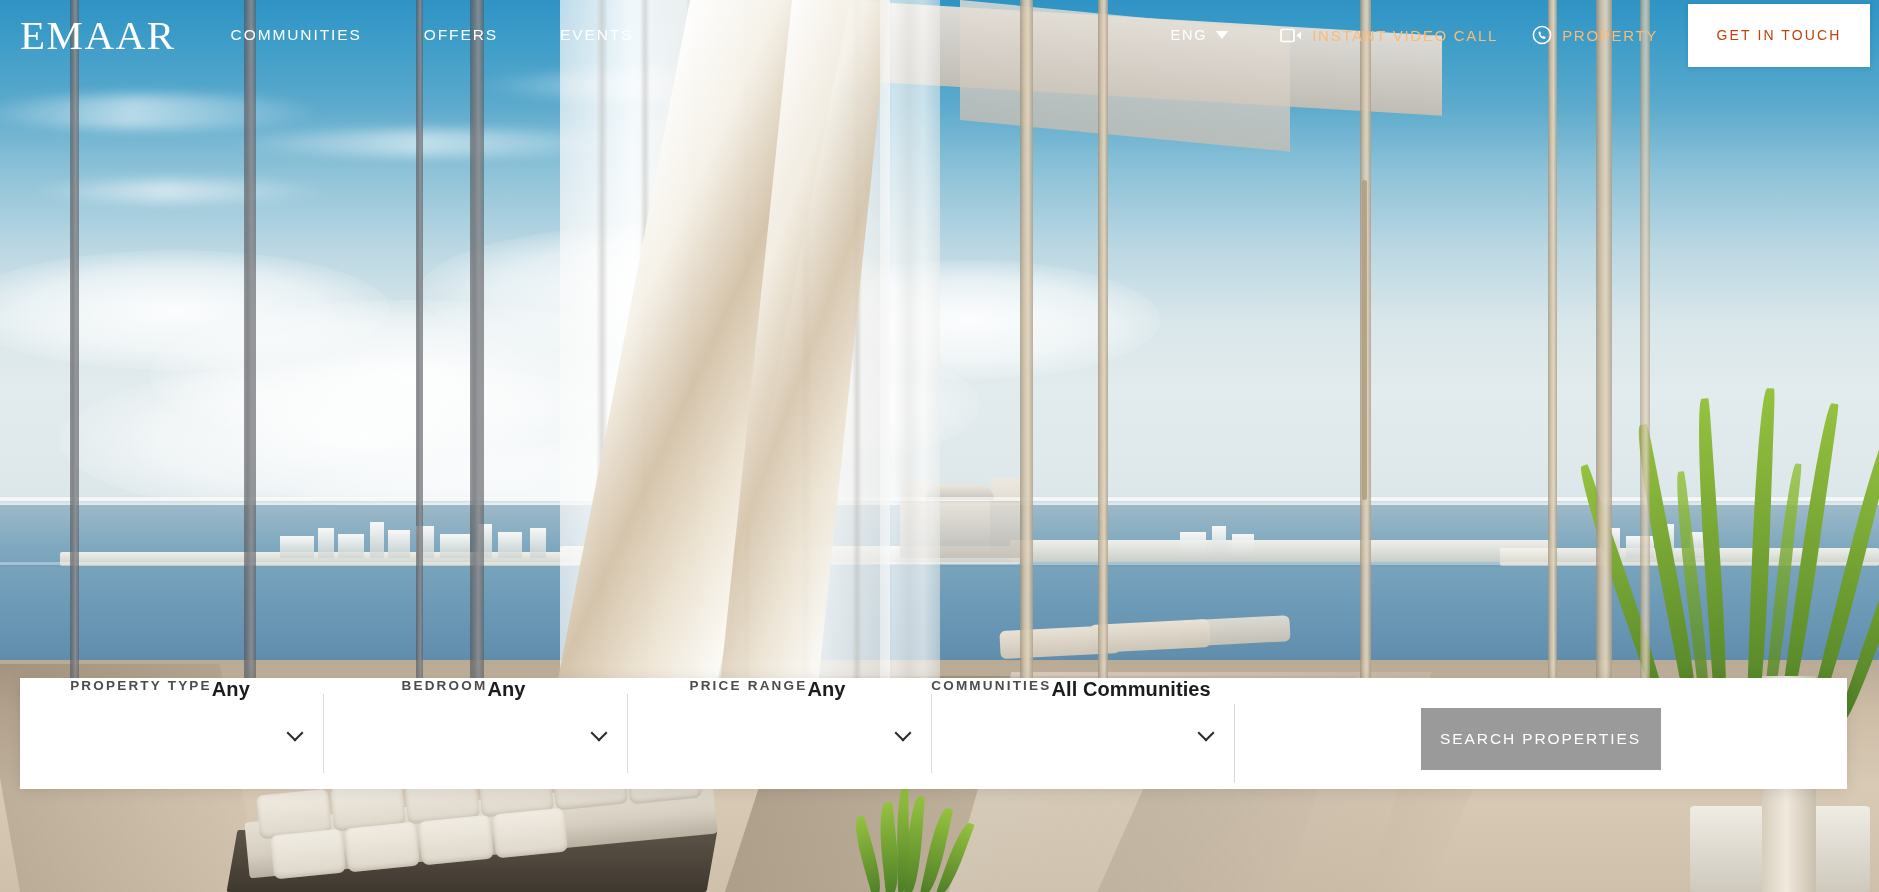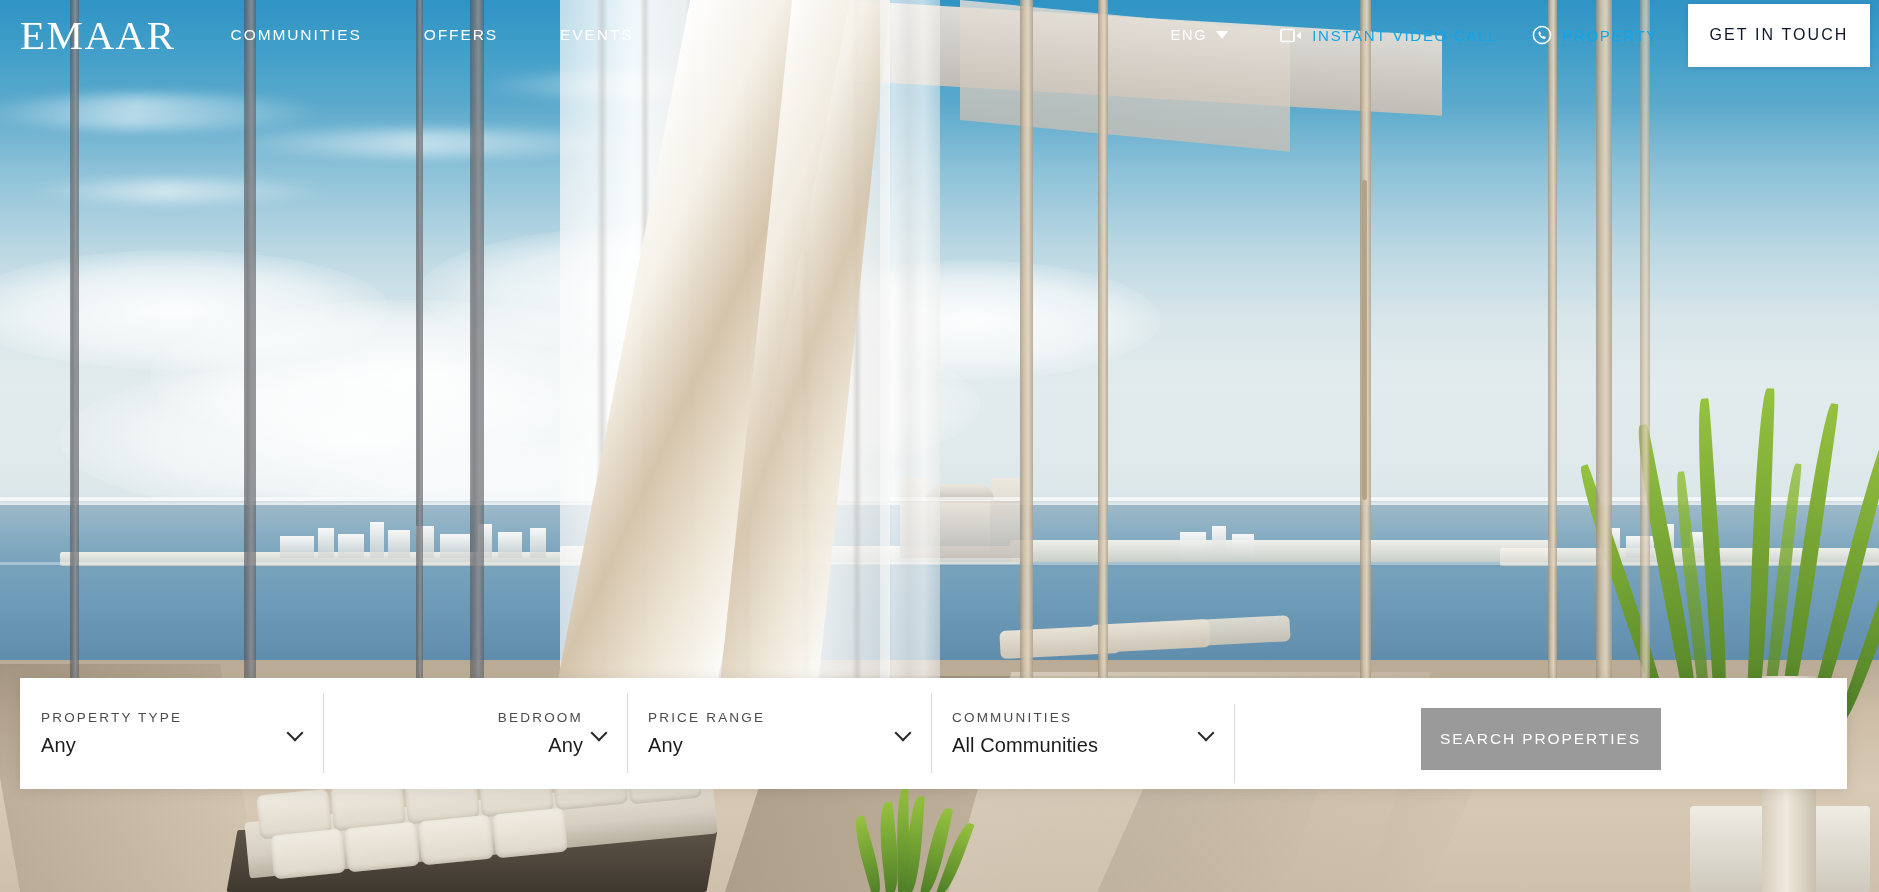--- a/index.html
+++ b/index.html
@@ -245,36 +245,36 @@
   .caret-down {
     width: 0; height: 0;
     border-left: 6.5px solid transparent;
     border-right: 6.5px solid transparent;
     border-top: 8px solid #ffffff;
   }
   .hdr-link {
     display: flex;
     align-items: center;
     gap: 10px;
-    color: #0ea5e9;
+    color: #fdba74;
     font-size: 15px;
     letter-spacing: 1.7px;
     cursor: pointer;
     white-space: nowrap;
   }
   .hdr-link + .hdr-link { margin-left: 34px; }
   .icon-svg { display: block; }
   .cta {
     margin-left: 30px;
     margin-right: 21px;
     width: 182px;
     height: 63px;
     background: #ffffff;
-    color: #0f172a;
-    font-size: 16px;
+    color: #c2410c;
+    font-size: 14px;
     letter-spacing: 2.1px;
     display: flex;
     align-items: center;
     justify-content: center;
     cursor: pointer;
     border: none;
     font-family: inherit;
     box-shadow: 0 1px 5px rgba(0,0,0,.13);
     white-space: nowrap;
   }
@@ -288,25 +288,26 @@
     height: 111px;
     background: #ffffff;
     display: flex;
     align-items: stretch;
     z-index: 35;
     box-shadow: 0 2px 14px rgba(0,0,0,.10);
   }
   .field {
     position: relative;
     display: flex;
-    flex-direction: column;
+    flex-direction: row;
     justify-content: center;
     padding-left: 21px;
     padding-right: 44px;
     cursor: pointer;
+    font-weight: bold;
   }
   .field.f1 { width: 303px; }
   .field.f2 { width: 304px; text-align: right; }
   .field.f3 { width: 304px; }
   .field.f4 { width: 303px; }
   .field + .field::before {
     content: "";
     position: absolute;
     left: 0; top: 16px;
     width: 1px; height: 79px;

